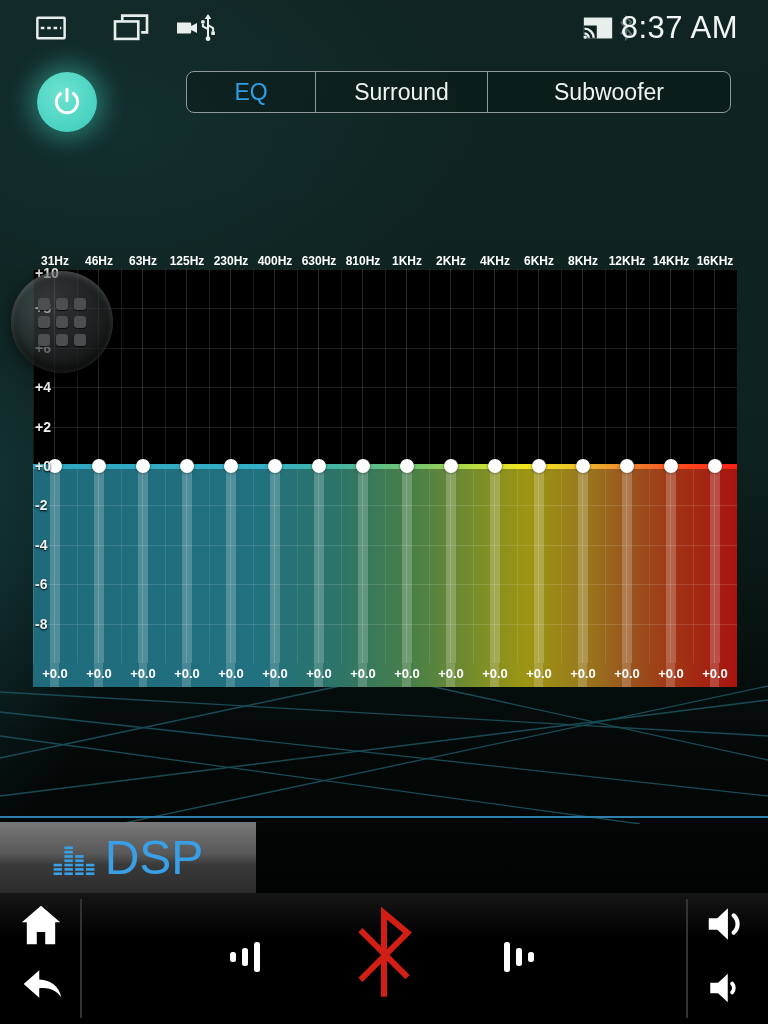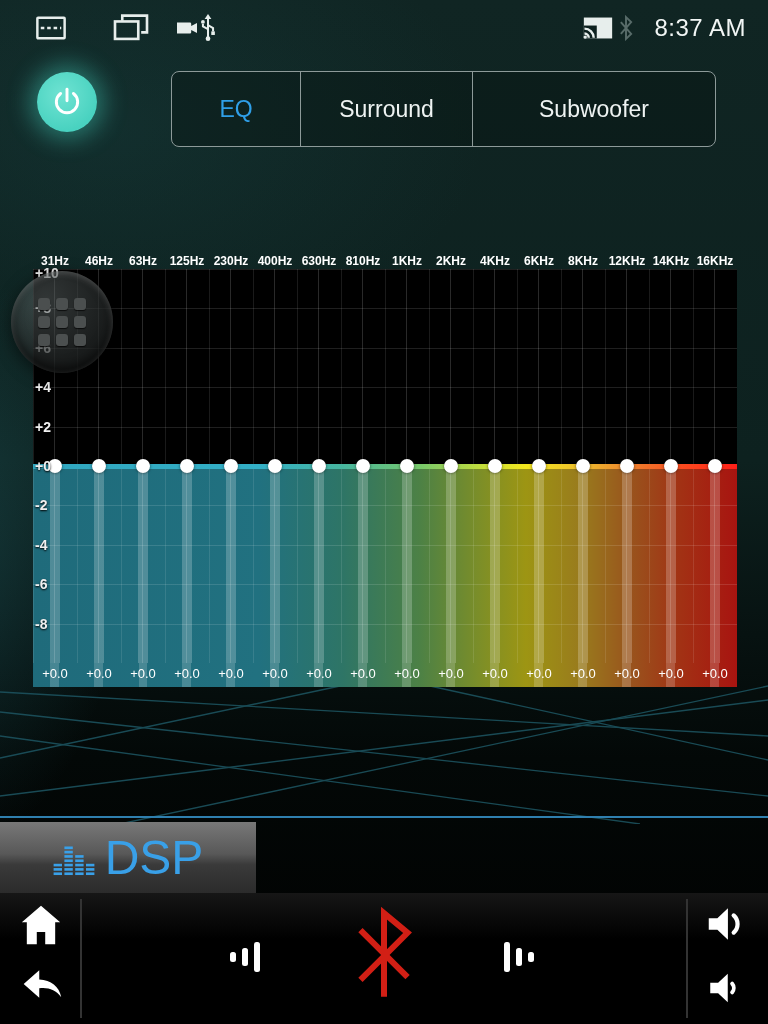--- a/index.html
+++ b/index.html
@@ -8,28 +8,28 @@
     font-family:"Liberation Sans",sans-serif;color:#eef3f2;
     background:
       radial-gradient(260px 420px at -60px 560px, rgba(45,130,140,0.30), transparent 70%),
       radial-gradient(520px 320px at 110px 130px, rgba(30,86,88,0.22), transparent 72%),
       linear-gradient(180deg,#102523 0%,#0d211f 45%,#071211 62%,#030807 74%,#000 100%);
   }
   svg{display:block;}
   
   .statusbar{position:absolute;left:0;top:0;width:768px;height:56px;}
   .sb-icon{position:absolute;top:50%;transform:translateY(-50%);}
-  .sb-time{position:absolute;right:22px;top:50%;transform:translateY(-50%);
-    font-size:24px;color:#f2f6f5;letter-spacing:.5px;}
+  .sb-time{position:absolute;right:30px;top:50%;transform:translateY(-50%);
+    font-size:31px;color:#f2f6f5;letter-spacing:.5px;}
   
   .power-btn{position:absolute;left:37px;top:72px;width:60px;height:60px;border-radius:50%;
     background:radial-gradient(circle at 42% 38%, #6fe3d2, #49d2c0 70%);
     box-shadow:0 0 22px 8px rgba(70,215,195,0.40);
     display:flex;align-items:center;justify-content:center;}
-  .audio-tabs{position:absolute;left:171px;top:71px;height:76px;display:flex;
+  .audio-tabs{position:absolute;left:186px;top:71px;height:42px;display:flex;
     border:1px solid #8d9a99;border-radius:8px;box-sizing:border-box;background:rgba(5,16,15,0.35);}
   .audio-tab{display:flex;align-items:center;justify-content:center;font-size:23px;color:#eef3f2;box-sizing:border-box;}
   .audio-tab + .audio-tab{border-left:1px solid #8d9a99;}
   .audio-tab.w1{width:128px}.audio-tab.w2{width:172px}.audio-tab.w3{width:243px}
   .audio-tab.active{color:#2f9fe8;}
   
   .eq-panel{position:absolute;left:33px;top:253px;width:704px;height:434px;}
   .freq-row{display:flex;height:16px;align-items:flex-end;}
   .freq-cell{width:44px;text-align:center;font-size:12px;font-weight:bold;color:#fff;
     white-space:nowrap;line-height:16px;}
@@ -48,21 +48,21 @@
   .band-dot{position:absolute;left:15px;top:calc(50% - 7px);width:14px;height:14px;border-radius:50%;
     background:#fff;box-shadow:0 0 3px rgba(0,0,0,0.6);}
   .y-axis{position:absolute;left:2px;top:0;bottom:0;width:40px;pointer-events:none;}
   .ytick{position:absolute;left:0;transform:translateY(-50%);font-size:14px;font-weight:bold;
     color:#f0f0f0;text-shadow:0 1px 2px #000;}
   .values-row{position:relative;display:flex;height:24px;
      }
   .values-row::after{content:"";position:absolute;inset:0;
     background-image:repeating-linear-gradient(90deg, transparent 0 17.5px,
       rgba(255,255,255,0.18) 17.5px 26.5px, transparent 26.5px 44px);}
-  .value-cell{width:44px;text-align:center;font-size:13px;font-weight:normal;color:#fff;
+  .value-cell{width:44px;text-align:center;font-size:13px;font-weight:bold;color:#fff;
     line-height:22px;position:relative;z-index:2;}
   
   .knob{position:absolute;left:11px;top:271px;width:102px;height:102px;border-radius:50%;
     background:radial-gradient(circle at 35% 28%, rgba(110,120,120,0.45), rgba(40,44,44,0.72) 55%, rgba(18,20,20,0.82));
     box-shadow:inset 0 2px 6px rgba(255,255,255,0.22), inset 0 -5px 12px rgba(0,0,0,0.65), 0 4px 16px rgba(0,0,0,0.5);
     display:grid;place-content:center;grid-template-columns:repeat(3,12px);gap:6px;z-index:6;}
   .knob-dot{width:12px;height:12px;border-radius:3px;background:#4b4f4f;box-shadow:0 1px 1px rgba(0,0,0,0.7);}
   
   .bg-grid{position:absolute;left:0;top:684px;pointer-events:none;}
   

